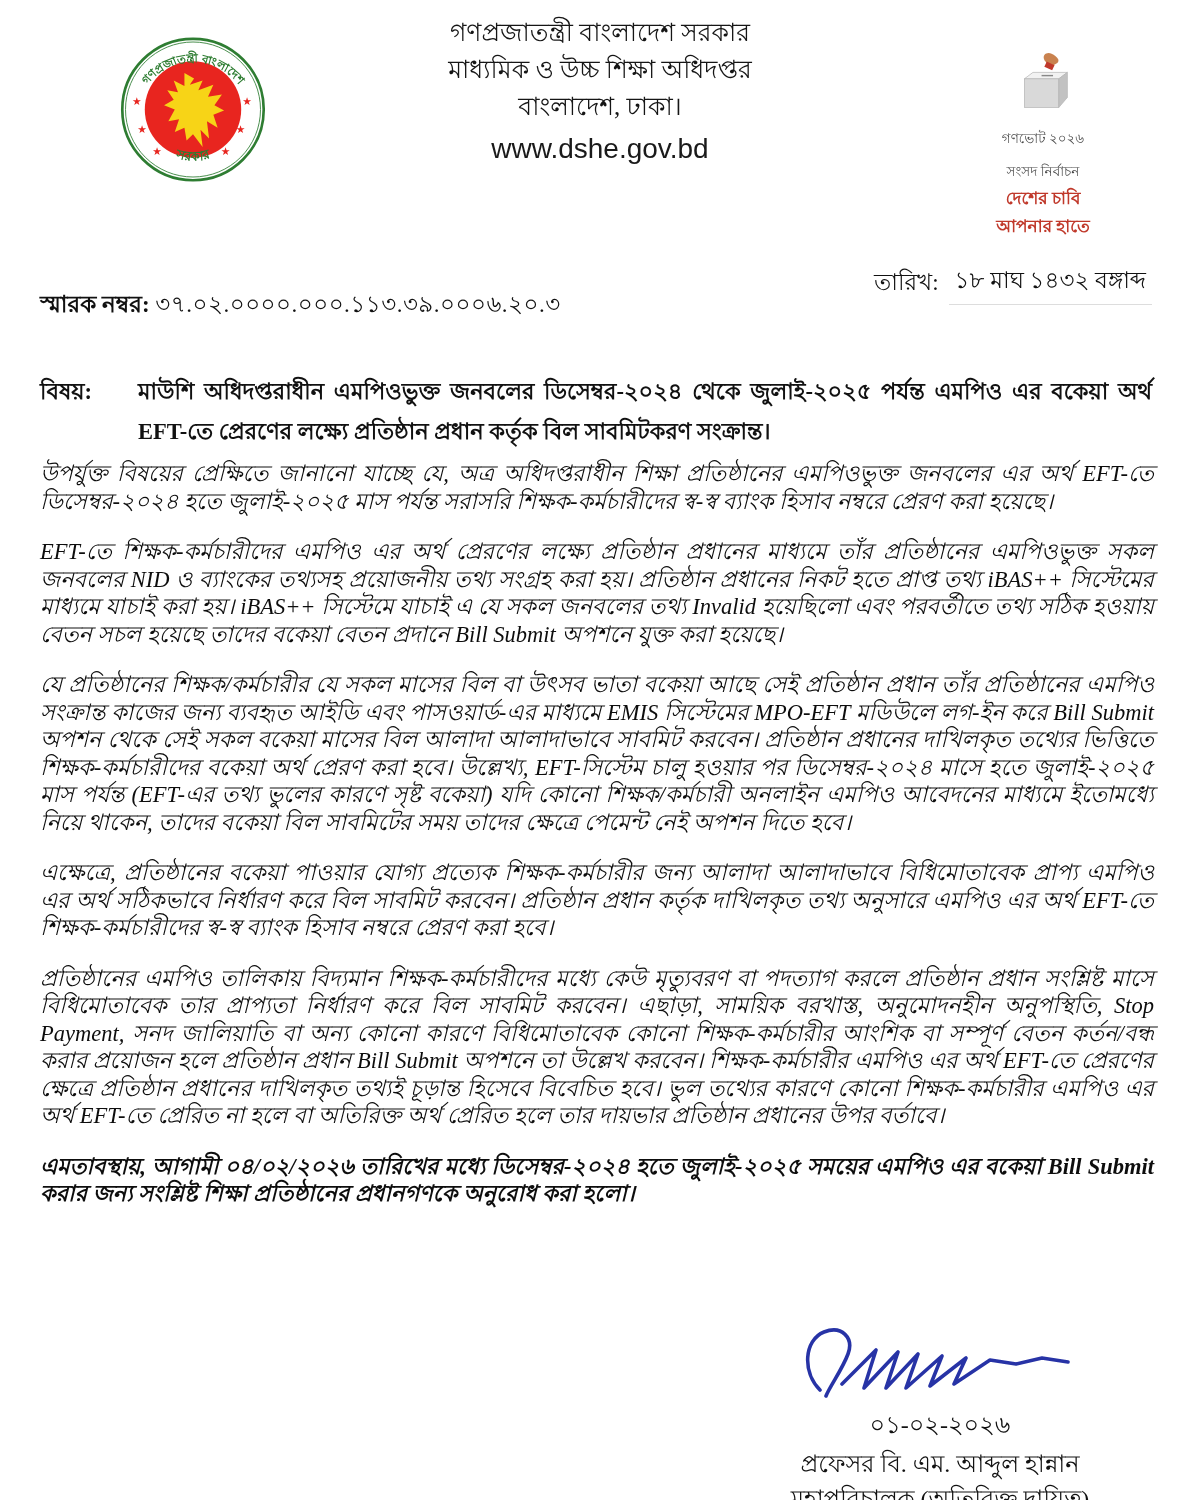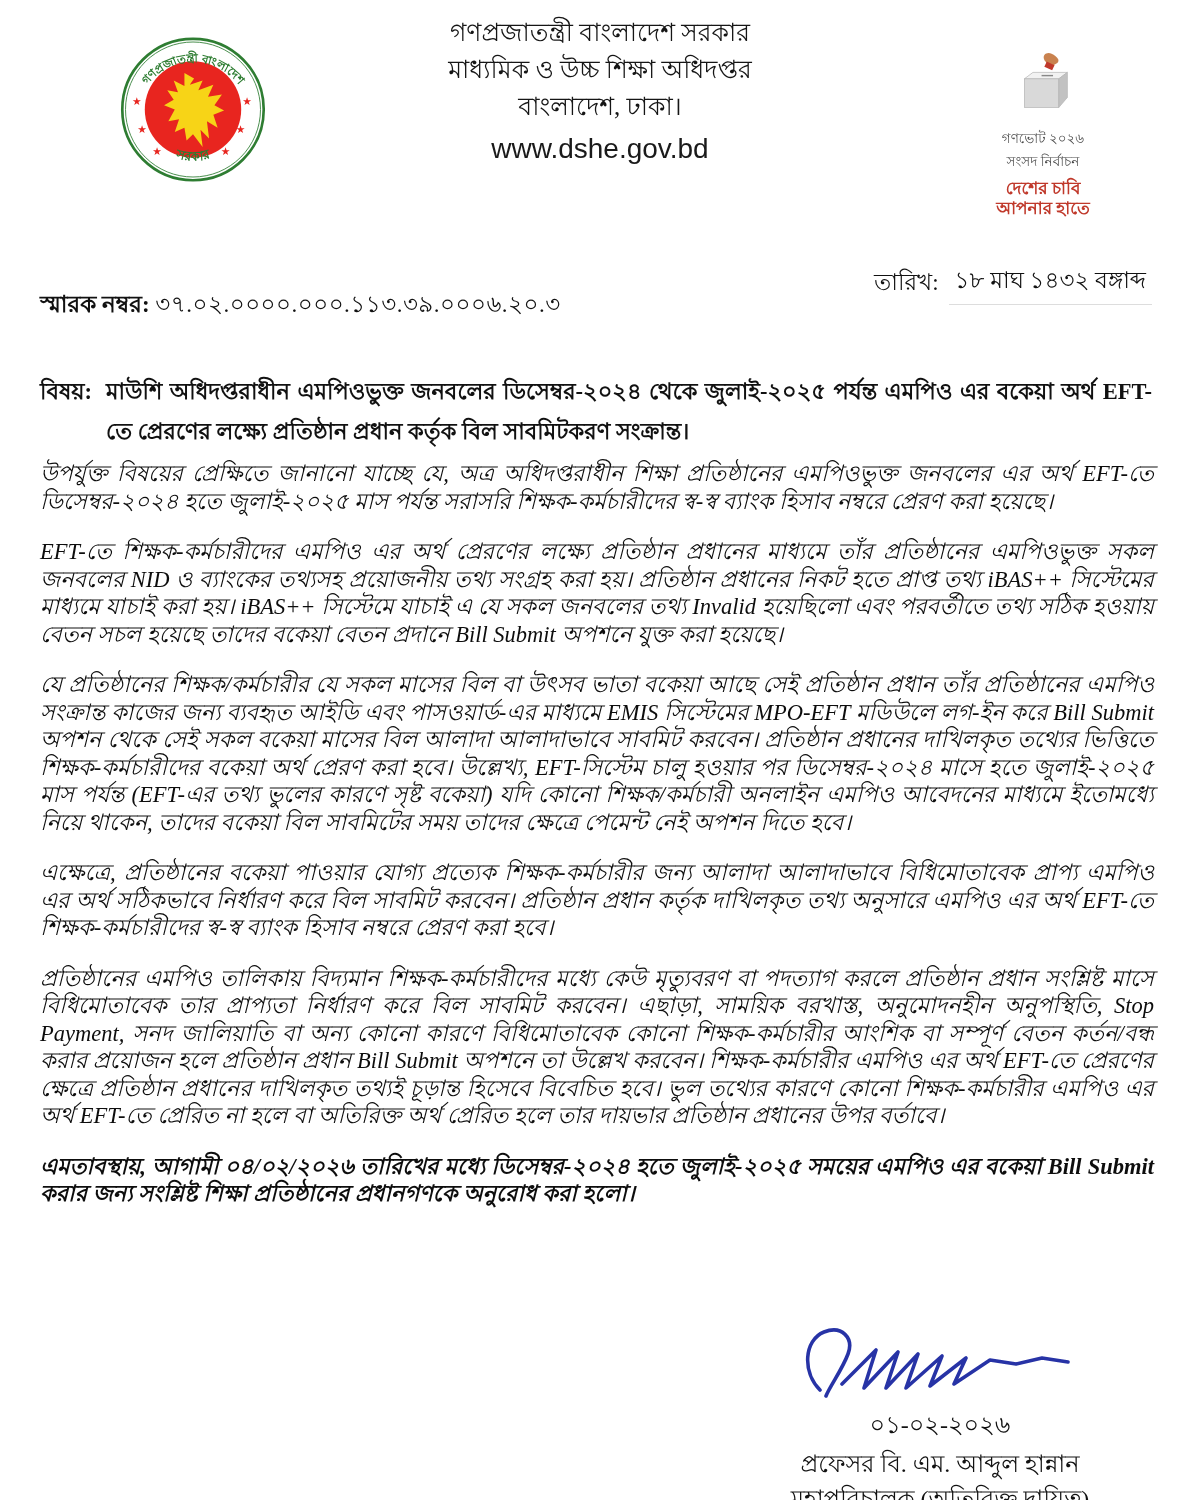--- a/index.html
+++ b/index.html
@@ -28,38 +28,38 @@
   }
   .lh-website {
     font-family: "Liberation Sans", "DejaVu Sans", sans-serif;
     font-size: 28px;
     margin-top: 8px;
     color: #1a1a1a;
   }
   .seal-wrap { position: absolute; top: 32px; left: 118px; width: 150px; height: 155px; }
   .election-wrap { position: absolute; top: 50px; left: 968px; width: 150px; text-align: center; }
   .election-lines { font-size: 13.5px; line-height: 17px; color: #4a4a4a; margin-top: 4px; }
-  .election-slogan { font-size: 17px; line-height: 20px; font-weight: bold; }
+  .election-slogan { font-size: 17px; line-height: 20px; font-weight: bold; margin-top: 8px; }
 
   
   .meta-row { position: absolute; top: 262px; left: 40px; right: 48px; }
   .memo-line { position: absolute; top: 24px; left: 0; font-size: 23px; }
   .memo-label { font-weight: bold; }
   .memo-number { letter-spacing: 0.5px; }
   .date-block { position: absolute; top: 0; right: 0; display: flex; align-items: center; }
   .date-label { font-size: 23px; margin-right: 10px; }
   .date-frac { display: inline-block; text-align: center; font-size: 23px; }
   .date-top { padding: 0 6px 3px 6px; border-bottom: 1.5px solid #dddddd; }
   .date-bottom { padding-top: 3px; }
 
   
   .subject { position: absolute; top: 372px; left: 40px; right: 48px; font-weight: bold; font-size: 22.5px; line-height: 40px; }
   .subject-row { display: flex; }
   .subject-label { flex: 0 0 66px; }
-  .subject-text { flex: 1; text-align: justify; }
+  .subject-text { flex: 1; text-align: justify; margin-left: 32px; }
 
   
   .body-text { position: absolute; top: 460px; left: 40px; right: 46px; font-style: italic; }
   .body-text p {
     font-size: 22.5px;
     line-height: 27.5px;
     text-align: justify;
     margin-bottom: 23px;
     color: #0d0d0d;
   }
@@ -112,21 +112,21 @@
   <div class="election-wrap">
     <svg width="86" height="72" viewBox="0 0 120 100">
       <path d="M62,14 C58,6 66,2 72,5 C80,9 84,14 80,18 L70,24 Z" fill="#c9824f"></path>
       <rect x="63" y="18" width="12" height="8" transform="rotate(25 69 22)" fill="#c0392b"></rect>
       <polygon points="34,40 82,40 94,31 46,31" fill="#f2f2f2" stroke="#b5b5b5" stroke-width="1"></polygon>
       <line x1="58" y1="35.5" x2="74" y2="35.5" stroke="#888888" stroke-width="2"></line>
       <rect x="34" y="40" width="48" height="40" fill="#d9d9d9" stroke="#b5b5b5" stroke-width="1"></rect>
       <polygon points="82,40 94,31 94,66 82,80" fill="#c2c2c2" stroke="#b5b5b5" stroke-width="1"></polygon>
     </svg>
     <div class="election-lines">গণভোট ২০২৬</div>
-    <div class="election-lines" style="margin-top:6px;">সংসদ নির্বাচন</div>
+    <div class="election-lines" style="margin-top:16px;">সংসদ নির্বাচন</div>
     <div class="election-slogan" style="color:#c0392b; margin-top:9px;">দেশের চাবি</div>
     <div class="election-slogan" style="color:#c0392b;">আপনার হাতে</div>
   </div>
 
   <div class="meta-row">
     <div class="memo-line">
       <span class="memo-label">স্মারক নম্বর:</span>
       <span class="memo-number">৩৭.০২.০০০০.০০০.১১৩.৩৯.০০০৬.২০.৩</span>
     </div>
     <div class="date-block">

